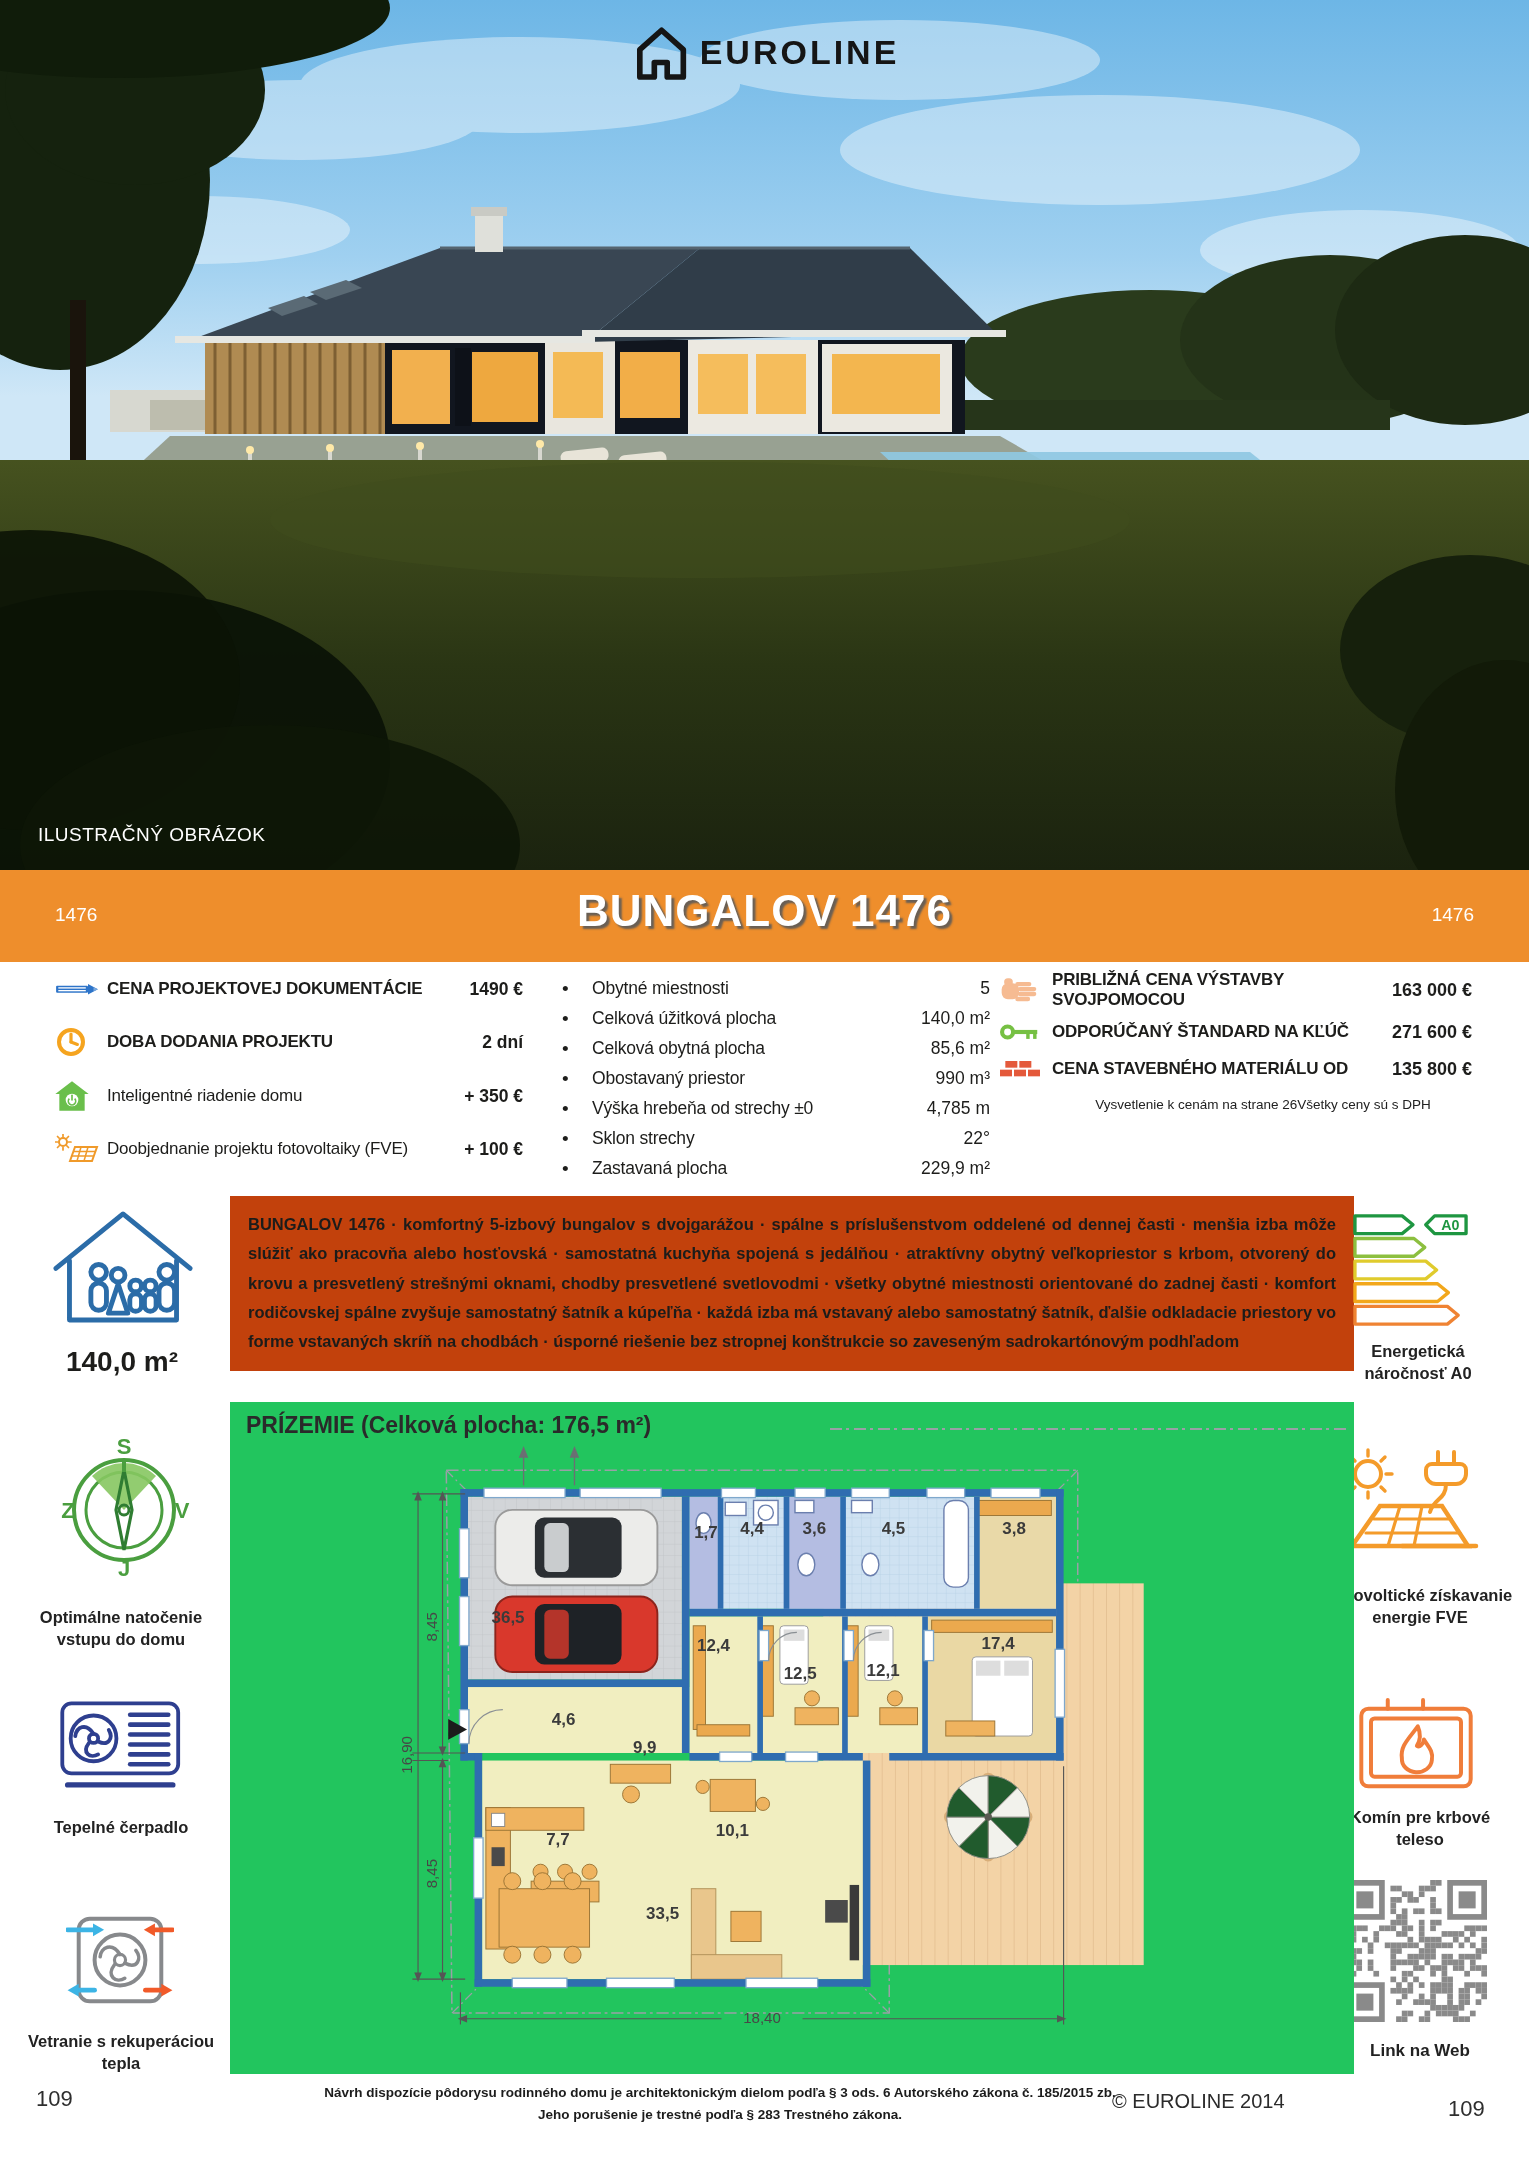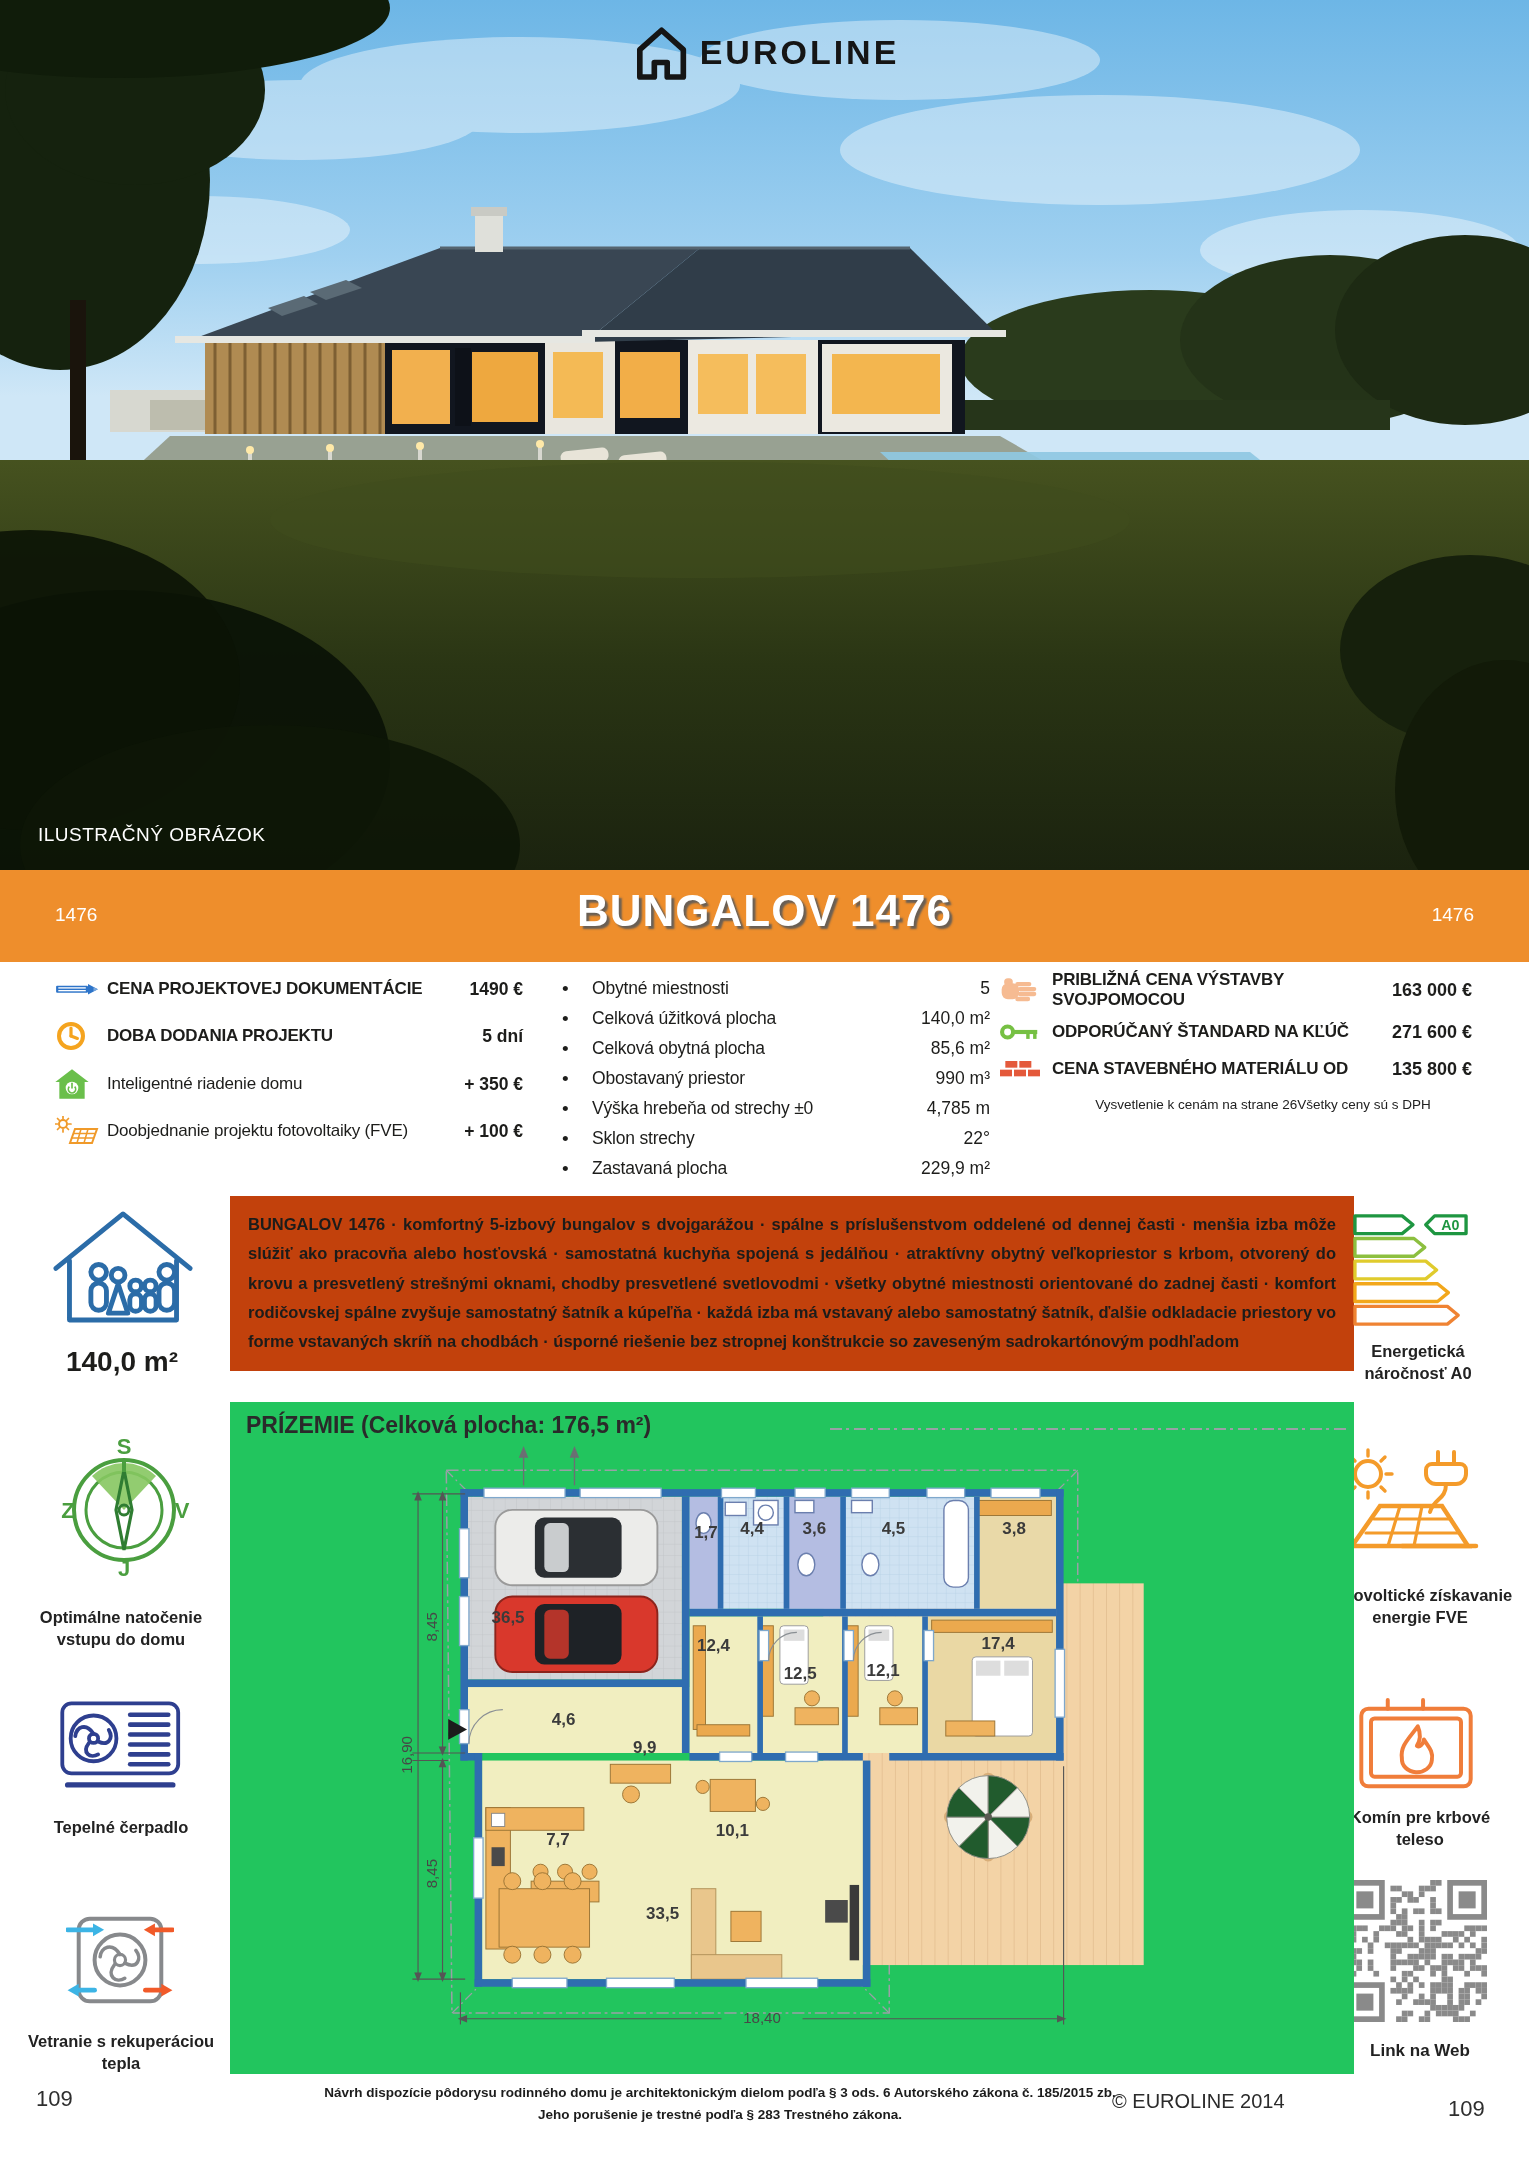--- a/index.html
+++ b/index.html
@@ -18,21 +18,21 @@
   
   #banner{left:0;top:870px;width:1529px;height:92px;background:#ee8e2c;}
   #banner .code{position:absolute;top:34px;font-size:19px;color:#ffffff;}
   #banner .code.left{left:55px;} #banner .code.right{right:55px;}
   #banner .title{position:absolute;left:0;right:0;top:16px;text-align:center;color:#fff;
      font-size:44px;font-weight:800;letter-spacing:1px;
      text-shadow:3px 3px 2px rgba(90,90,90,.9);}
 
   
   .spec-col{position:absolute;display:flex;flex-direction:column;}
-  #spec-left{left:55px;top:974px;width:468px;gap:16px;}
+  #spec-left{left:55px;top:974px;width:468px;gap:22px;}
   #spec-mid{left:562px;top:974px;width:428px;gap:1px;}
   #spec-right{left:1000px;top:970px;width:472px;gap:7px;}
   .srow{display:flex;align-items:center;min-height:30px;}
   .srow .ic{width:52px;flex:0 0 52px;display:flex;align-items:center;}
   .srow .lbl{flex:1;font-size:17px;font-weight:700;letter-spacing:-.2px;}
   .srow .lbl.reg{font-weight:500;}
   .srow .val{font-size:17.5px;font-weight:700;text-align:right;white-space:nowrap;}
   #spec-mid .srow{min-height:29px;}
   #spec-mid .bullet{width:30px;flex:0 0 30px;font-size:19px;}
   #spec-mid .lbl{font-weight:500;font-size:17.5px;}
@@ -214,21 +214,21 @@
     </div>
     <div class="srow">
       <span class="ic">
         <svg width="32" height="32" viewBox="0 0 40 40">
           <circle cx="20" cy="20" r="15" fill="none" stroke="#f5a41f" stroke-width="5"></circle>
           <line x1="20" y1="20" x2="20" y2="10" stroke="#f5a41f" stroke-width="4" stroke-linecap="round"></line>
           <line x1="20" y1="20" x2="28" y2="23" stroke="#f5a41f" stroke-width="4" stroke-linecap="round"></line>
         </svg>
         </span>
       <span class="lbl">DOBA DODANIA PROJEKTU</span>
-      <span class="val">5 dní</span>
+      <span class="val">2 dní</span>
     </div>
     <div class="srow">
       <span class="ic">
         <svg width="34" height="32" viewBox="0 0 100 96">
           <polygon points="50,4 100,42 88,42 88,92 12,92 12,42 0,42" fill="#6abf4b"></polygon>
           <circle cx="50" cy="60" r="19" fill="#fff"></circle>
           <path d="M42 56 a11 11 0 1 0 16 0" fill="none" stroke="#6abf4b" stroke-width="5"></path>
           <line x1="50" y1="46" x2="50" y2="60" stroke="#6abf4b" stroke-width="5" stroke-linecap="round"></line>
         </svg>
         </span>

